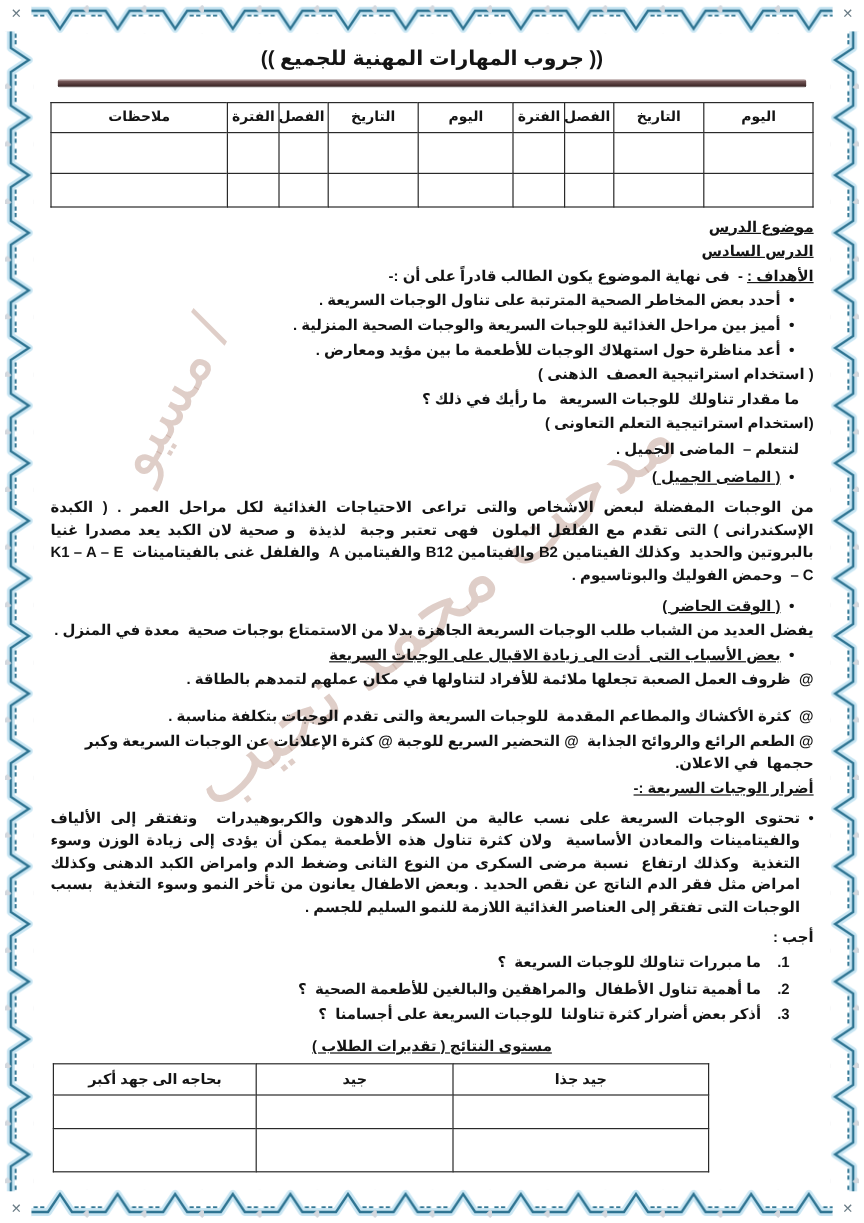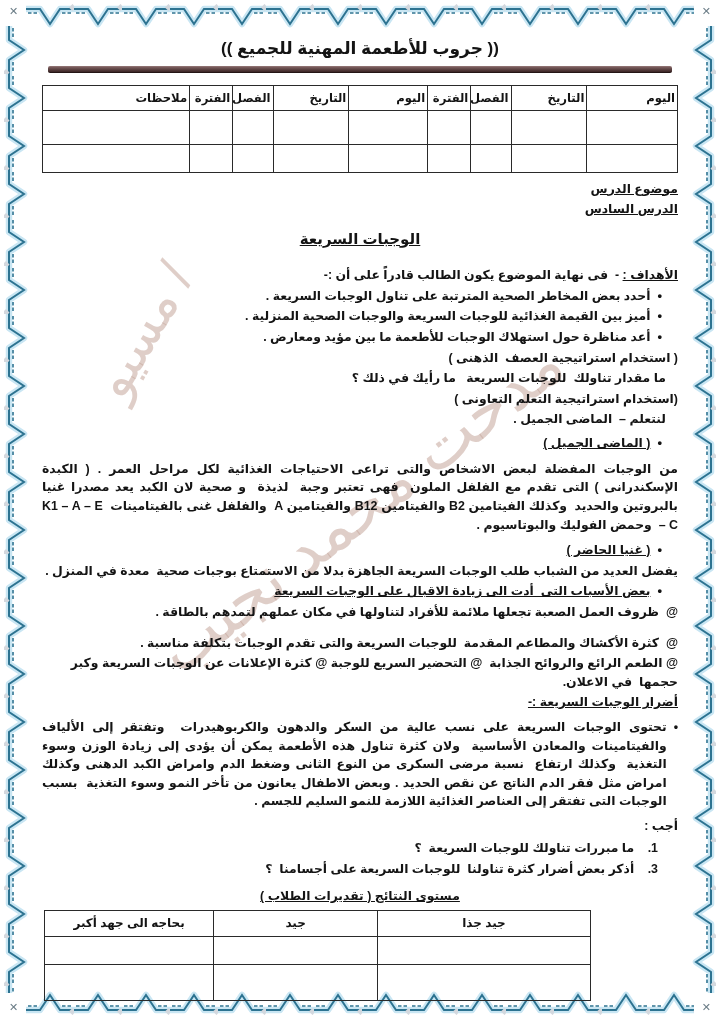--- a/index.html
+++ b/index.html
@@ -25,21 +25,21 @@
     transform:rotate(-38deg);letter-spacing:6px;}
   .wm-prefix{top:300px;left:70px;font-size:52px;transform:rotate(-60deg);letter-spacing:3px;}
   
   .content{position:absolute;z-index:2;top:34px;right:42px;left:42px;bottom:28px;
     direction:rtl;font-weight:700;font-size:12.4px;line-height:1.5;}
   .doc-title{text-align:center;font-size:17px;margin:2px 0 4px;}
   .rule{height:5px;border-radius:2px;margin:2px 6px;
     background:linear-gradient(#7d5f5f,#3a2424);border-top:1px solid #8d7070;border-bottom:1px solid #241515;}
   table{border-collapse:collapse;direction:rtl;}
   .sched{width:100%;margin-top:12px;table-layout:fixed;}
-  .sched td{border:1.4px solid #2a2a2a;vertical-align:middle;
+  .sched td{border:1.4px solid #2a2a2a;text-align:center;vertical-align:middle;
     font-size:11.6px;font-weight:700;padding:0 2px;}
   .sched .hrow td{height:24px;}
   .sched .r1 td{height:33px;} .sched .r2 td{height:27px;}
   .cw0{width:14.5%;} .cw1{width:12%;} .cw2{width:6%;} .cw3{width:6.5%;}
   .cw4{width:12.5%;} .cw5{width:12%;} .cw6{width:6%;} .cw7{width:6.5%;} .cw8{width:24%;}
   .u{text-decoration:underline;}
   .line{margin:2px 0;}
   .lesson-topic{margin-top:7px;}
   .lesson-title{text-align:center;font-size:15px;margin:9px 0 16px;}
   .li{display:flex;gap:7px;margin:2px 16px 2px 0;align-items:baseline;}
@@ -95,21 +95,21 @@
 <span class="corner c-tl">✕</span>
 <span class="corner c-tr">✕</span>
 <span class="corner c-bl">✕</span>
 <span class="corner c-br">✕</span>
 
 <div class="watermark wm-prefix">مسيو /</div>
 <div class="watermark wm-main">مدحت محمد نجيب</div>
 
 <div class="content">
 
-  <div class="doc-title">(( جروب للأطعمة المهنية للجميع ))</div>
+  <div class="doc-title">(( جروب المهارات المهنية للجميع ))</div>
   <div class="rule"></div>
 
   <table class="sched">
     <tbody>
         <tr class="hrow">
       <td class="cw0">اليوم</td>
       <td class="cw1">التاريخ</td>
       <td class="cw2">الفصل</td>
       <td class="cw3">الفترة</td>
       <td class="cw4">اليوم</td>
@@ -138,53 +138,52 @@
           <td></td>
           <td></td>
           <td></td>
           <td></td>
     </tr>
   </tbody>
     </table>
 
   <div class="line lesson-topic"><span class="u">موضوع الدرس</span></div>
   <div class="line"><span class="u">الدرس السادس</span></div>
-  <div class="lesson-title"><span class="u">الوجبات السريعة</span></div>
 
   <div class="line">
     <span class="u">الأهداف :</span>
     <span>- &nbsp;فى نهاية الموضوع يكون الطالب قادراً على أن :-</span>
   </div>
   <div class="li">
     <span class="b">•</span>
     <span>أحدد بعض المخاطر الصحية المترتبة على تناول الوجبات السريعة .</span>
   </div>
   <div class="li">
     <span class="b">•</span>
-    <span>أميز بين القيمة الغذائية للوجبات السريعة والوجبات الصحية المنزلية .</span>
+    <span>أميز بين مراحل الغذائية للوجبات السريعة والوجبات الصحية المنزلية .</span>
   </div>
   <div class="li">
     <span class="b">•</span>
     <span>أعد مناظرة حول استهلاك الوجبات للأطعمة ما بين مؤيد ومعارض .</span>
   </div>
 
   <div class="line center">( استخدام استراتيجية العصف&nbsp; الذهنى )</div>
   <div class="line ind">ما مقدار تناولك &nbsp;للوجبات السريعة &nbsp;&nbsp;ما رأيك في ذلك ؟</div>
   <div class="line center">(استخدام استراتيجية التعلم التعاونى )</div>
   <div class="line ind">لنتعلم – &nbsp;الماضى الجميل .</div>
 
   <div class="li" style="margin-top:5px;">
     <span class="b">•</span>
     <span class="u">( الماضى الجميل )</span>
   </div>
   <div class="para">من الوجبات المفضلة لبعض الاشخاص والتى تراعى الاحتياجات الغذائية لكل مراحل العمر . ( الكبدة الإسكندرانى ) التى تقدم مع الفلفل الملون &nbsp;فهى تعتبر وجبة &nbsp;لذيذة &nbsp;و صحية لان الكبد يعد مصدرا غنيا بالبروتين والحديد &nbsp;وكذلك الفيتامين B2 والفيتامين B12 والفيتامين A &nbsp;والفلفل غنى بالفيتامينات &nbsp;K1 – A – E – C &nbsp;وحمض الفوليك والبوتاسيوم .</div>
 
   <div class="li">
     <span class="b">•</span>
-    <span class="u">( غنيا الحاضر )</span>
+    <span class="u">( الوقت الحاضر )</span>
   </div>
   <div class="line">يفضل العديد من الشباب طلب الوجبات السريعة الجاهزة بدلا من الاستمتاع بوجبات صحية &nbsp;معدة في المنزل .</div>
 
   <div class="li">
     <span class="b">•</span>
     <span class="u">بعض الأسباب التى &nbsp;أدت الى زيادة الاقبال على الوجبات السريعة</span>
   </div>
   <div class="line">@ &nbsp;ظروف العمل الصعبة تجعلها ملائمة للأفراد لتناولها في مكان عملهم لتمدهم بالطاقة .</div>
   <div class="line reasons-gap">@ &nbsp;كثرة الأكشاك والمطاعم المقدمة &nbsp;للوجبات السريعة والتى تقدم الوجبات بتكلفة مناسبة .</div>
   <div class="line">@ الطعم الرائع والروائح الجذابة &nbsp;@ التحضير السريع للوجبة @ كثرة الإعلانات عن الوجبات السريعة وكبر حجمها &nbsp;في الاعلان.</div>
@@ -192,20 +191,24 @@
   <div class="line"><span class="u">أضرار الوجبات السريعة :-</span></div>
   <div class="li-para">
     <span class="b">•</span>
     <span class="txt">تحتوى الوجبات السريعة على نسب عالية من السكر والدهون والكربوهيدرات &nbsp;وتفتقر إلى الألياف والفيتامينات والمعادن الأساسية &nbsp;ولان كثرة تناول هذه الأطعمة يمكن أن يؤدى إلى زيادة الوزن وسوء التغذية &nbsp;وكذلك ارتفاع &nbsp;نسبة مرضى السكرى من النوع الثانى وضغط الدم وامراض الكبد الدهنى وكذلك امراض مثل فقر الدم الناتج عن نقص الحديد . وبعض الاطفال يعانون من تأخر النمو وسوء التغذية &nbsp;بسبب الوجبات التى تفتقر إلى العناصر الغذائية اللازمة للنمو السليم للجسم .</span>
   </div>
 
   <div class="line">أجب :</div>
   <div class="qline">
     <span class="qnum">1.</span>
     <span>ما مبررات تناولك للوجبات السريعة &nbsp;؟</span>
+  </div>
+  <div class="qline">
+    <span class="qnum">2.</span>
+    <span>ما أهمية تناول الأطفال &nbsp;والمراهقين والبالغين للأطعمة الصحية &nbsp;؟</span>
   </div>
   <div class="qline">
     <span class="qnum">3.</span>
     <span>أذكر بعض أضرار كثرة تناولنا &nbsp;للوجبات السريعة على أجسامنا &nbsp;؟</span>
   </div>
 
   <div class="results-head"><span class="u">مستوى النتائج ( تقديرات الطلاب )</span></div>
   <table class="results">
     <tbody>
         <tr class="hrow">

